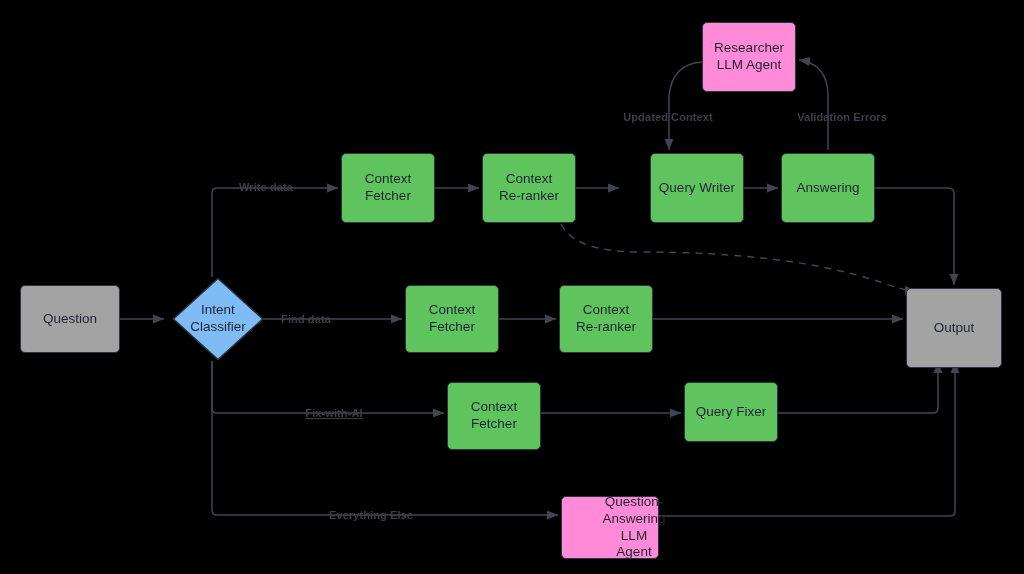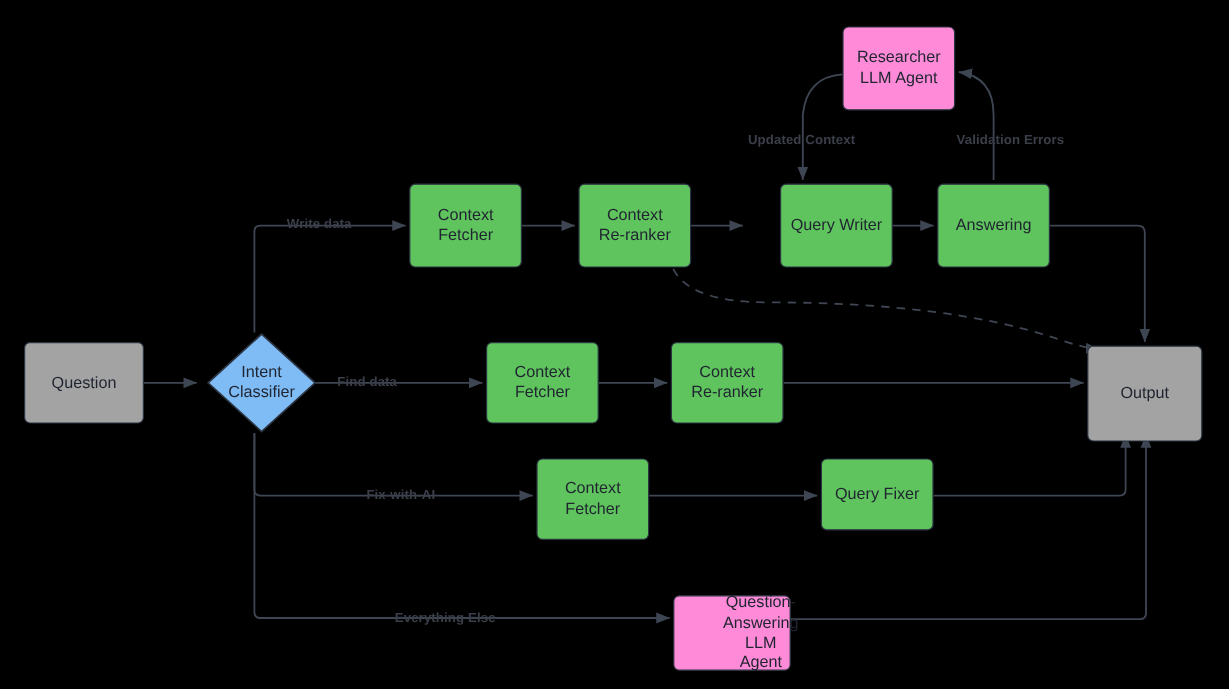--- a/index.html
+++ b/index.html
@@ -192,21 +192,21 @@
   </div>
 
   <div class="node yellow" style="left:906px; top:288px; width:96px; height:80px;">
     <span>Output</span>
   </div>
 
   <div class="edge-label" style="left:266px; top:187px;">Write data</div>
 
   <div class="edge-label" style="left:306px; top:319px;">Find data</div>
 
-  <div class="edge-label" style="left:334px; top:413px;">Fix-with-AI</div>
+  <div class="edge-label" style="left:334px; top:413px;text-decoration:underline;">Fix-with-AI</div>
 
   <div class="edge-label" style="left:371px; top:515px;">Everything Else</div>
 
   <div class="edge-label" style="left:668px; top:117px;">Updated Context</div>
 
   <div class="edge-label" style="left:827px; top:117px;margin-left:15px;">Validation Errors</div>
 
 </div>
 
 </body></html>

